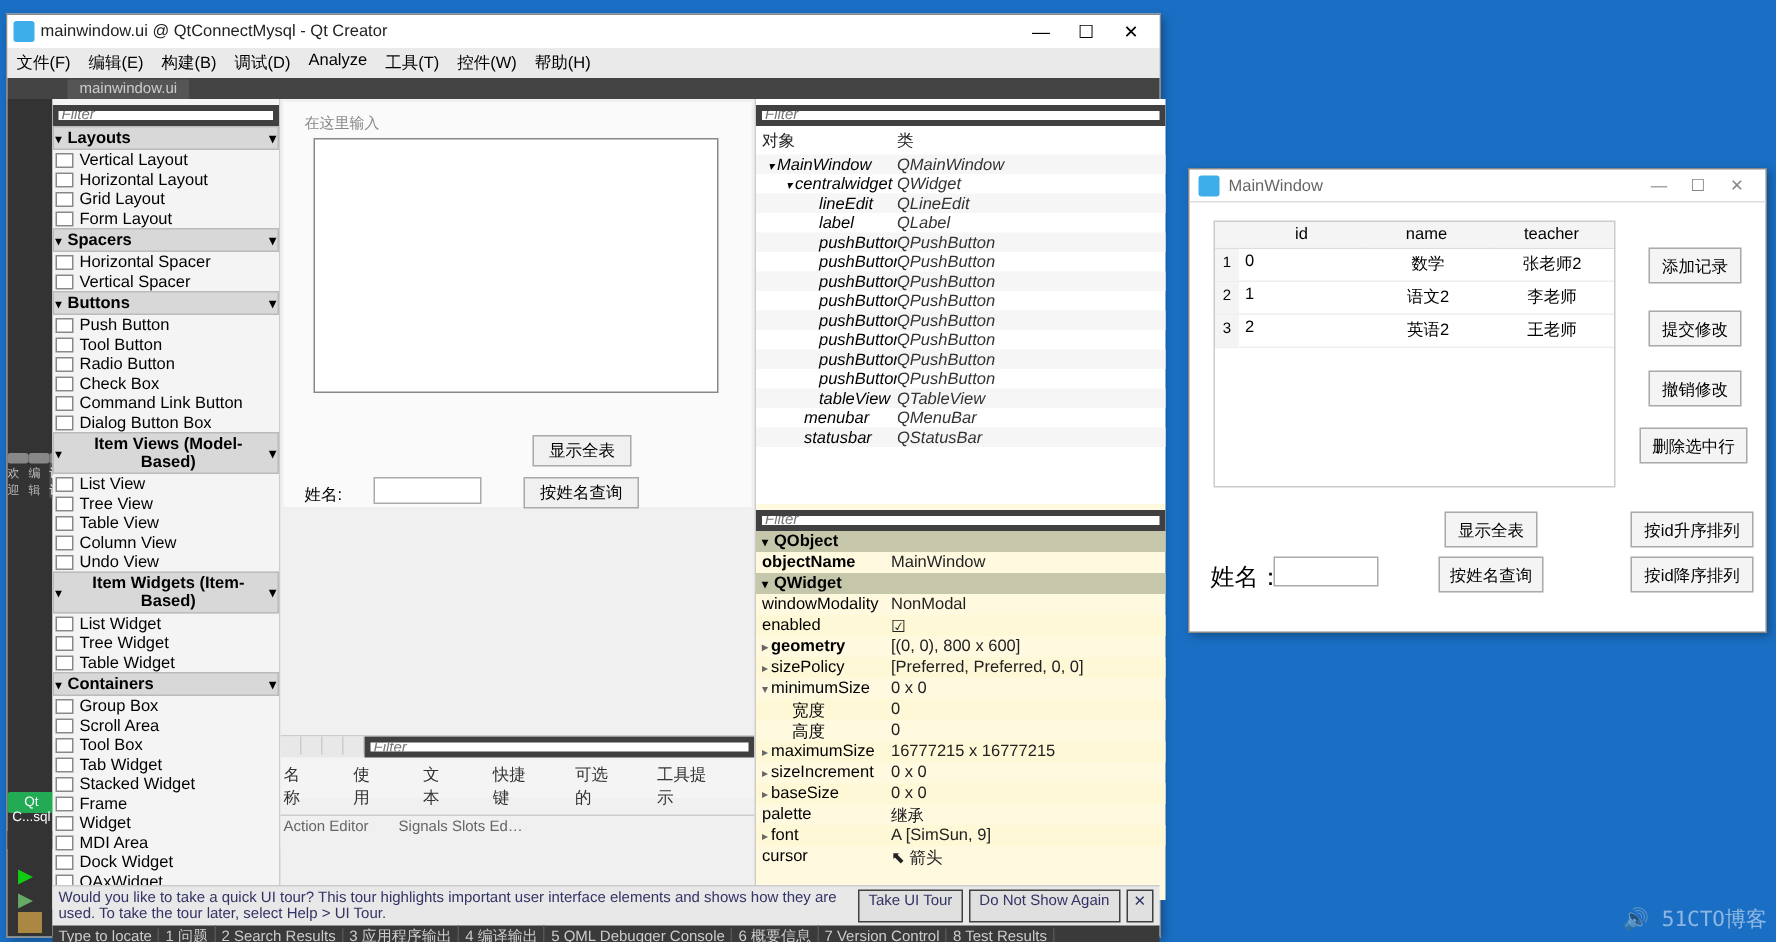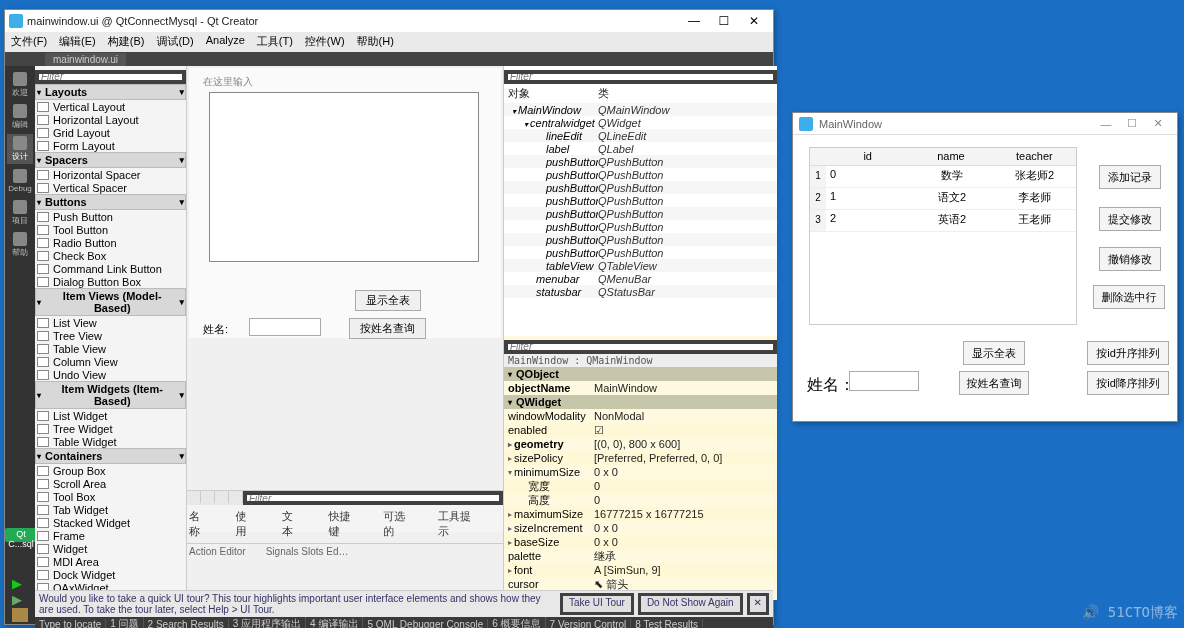--- a/index.html
+++ b/index.html
@@ -7,21 +7,21 @@
 
 .qtcreator-window { position: absolute; left: 4px; top: 9px; width: 770px; height: 616px; background: #f0f0f0; border: 1px solid #888; box-shadow: 2px 2px 6px rgba(0,0,0,0.3); }
 .titlebar { height: 22px; background: #fff; display: flex; align-items: center; padding: 0 4px; font-size: 11px; }
 .titlebar .icon { width: 14px; height: 14px; background: #3daee9; border-radius: 2px; margin-right: 4px; }
 .titlebar .title { flex: 1; color: #222; }
 .titlebar .win-btn { width: 30px; text-align: center; font-size: 12px; cursor: pointer; }
 .menubar { height: 20px; background: #eaeaea; display: flex; font-size: 11px; }
 .menubar .menu-item { padding: 2px 6px; cursor: pointer; }
 .tabbar { height: 14px; background: #444; display: flex; align-items: center; padding-left: 40px; }
 .tabbar .tab { background: #555; color: #ccc; font-size: 10px; padding: 1px 8px; }
-.left-sidebar { position: absolute; left: 0; top: 56px; width: 30px; height: 500px; background: #333; display: flex; flex-direction: column; align-items: center; padding-top: 4px; }
+.left-sidebar { position: absolute; left: 0; top: 56px; width: 30px; height: 500px; background: #333; display: flex; align-items: center; padding-top: 4px; }
 .left-sidebar .sb-item { width: 26px; height: 30px; margin-bottom: 2px; display: flex; flex-direction: column; align-items: center; justify-content: center; color: #bbb; font-size: 8px; cursor: pointer; }
 .left-sidebar .sb-item.active { background: #555; color: #fff; }
 .left-sidebar .sb-icon { width: 14px; height: 14px; background: #888; border-radius: 2px; margin-bottom: 1px; }
 
 .widget-box { position: absolute; left: 30px; top: 56px; width: 152px; height: 540px; background: #f4f4f4; border-right: 1px solid #ccc; overflow: hidden; }
 .filter-input { width: 100%; height: 14px; background: #fff; border: 4px solid #404040; font-size: 10px; color: #888; padding: 0 2px; font-style: italic; }
 .category-header { background: #d8d8d8; text-align: center; font-size: 11px; font-weight: bold; padding: 1px; border: 1px solid #bbb; display: flex; align-items: center; justify-content: center; }
 .category-header .chev { margin-left: auto; font-size: 9px; }
 .widget-item { display: flex; align-items: center; font-size: 11px; padding: 0 2px; height: 13px; cursor: pointer; }
 .widget-item .wi-icon { width: 12px; height: 10px; margin-right: 4px; border: 1px solid #888; background: #fff; }
@@ -60,21 +60,21 @@
 .prop-row { display: flex; font-size: 11px; padding: 0 4px; height: 14px; align-items: center; }
 .prop-row:nth-child(odd) { background: #fff8d6; }
 .prop-row .pk { width: 86px; display: flex; align-items: center; }
 .prop-row .pk .chev { font-size: 8px; margin-right: 2px; color: #666; }
 .prop-row .pv { flex: 1; color: #222; }
 .prop-row.bold .pk { font-weight: bold; }
 
 .statusbar { position: absolute; left: 30px; bottom: 0; right: 0; height: 34px; background: #e8e8e8; border-top: 1px solid #ccc; }
 .tour-msg { font-size: 10px; color: #336; padding: 2px 4px; font-family: monospace; display: flex; }
 .tour-msg .msg { flex: 1; }
-.tour-msg .tour-btn { background: #e0e0e0; border: 3px solid #404040; padding: 1px 6px; margin-left: 4px; font-size: 10px; cursor: pointer; }
+.tour-msg .tour-btn { background: #e0e0e0; border: 1px solid #404040; padding: 1px 6px; margin-left: 4px; font-size: 10px; cursor: pointer; }
 .status-tabs { display: flex; background: #3a3a3a; color: #ccc; font-size: 10px; height: 14px; align-items: center; }
 .status-tabs span { padding: 0 4px; border-right: 1px solid #555; cursor: pointer; }
 
 .bottom-left-icons { position: absolute; left: 0; bottom: 0; width: 30px; height: 70px; background: #333; display: flex; flex-direction: column; align-items: center; justify-content: flex-end; }
 .bottom-left-icons .bi { width: 16px; height: 14px; margin-bottom: 2px; }
 .play-icon { color: #1c1; font-size: 13px; }
 
 
 .runtime-window { position: absolute; left: 792px; top: 112px; width: 386px; height: 310px; background: #fff; border: 1px solid #888; box-shadow: 2px 2px 6px rgba(0,0,0,0.3); }
 .rt-titlebar { height: 22px; display: flex; align-items: center; padding: 0 6px; font-size: 11px; border-bottom: 1px solid #ddd; }
@@ -278,21 +278,20 @@
         </div>
         <div class="obj-row">
           <div class="obj-name" style="--indent:28px">statusbar</div>
           <div class="obj-class">QStatusBar</div>
         </div>
       </div>
   </div>
 
   <div class="property-editor">
     <input class="filter-input" placeholder="Filter" style="">
-    <div class="prop-path">MainWindow : QMainWindow</div>
     <div id="prop-content">
         <div class="prop-group"><span class="chev">▾</span>QObject</div>
         <div class="prop-row bold">
           <div class="pk" style="">objectName</div>
           <div class="pv">MainWindow</div>
         </div>
         <div class="prop-group"><span class="chev">▾</span>QWidget</div>
         <div class="prop-row">
           <div class="pk" style="">windowModality</div>
           <div class="pv">NonModal</div>

